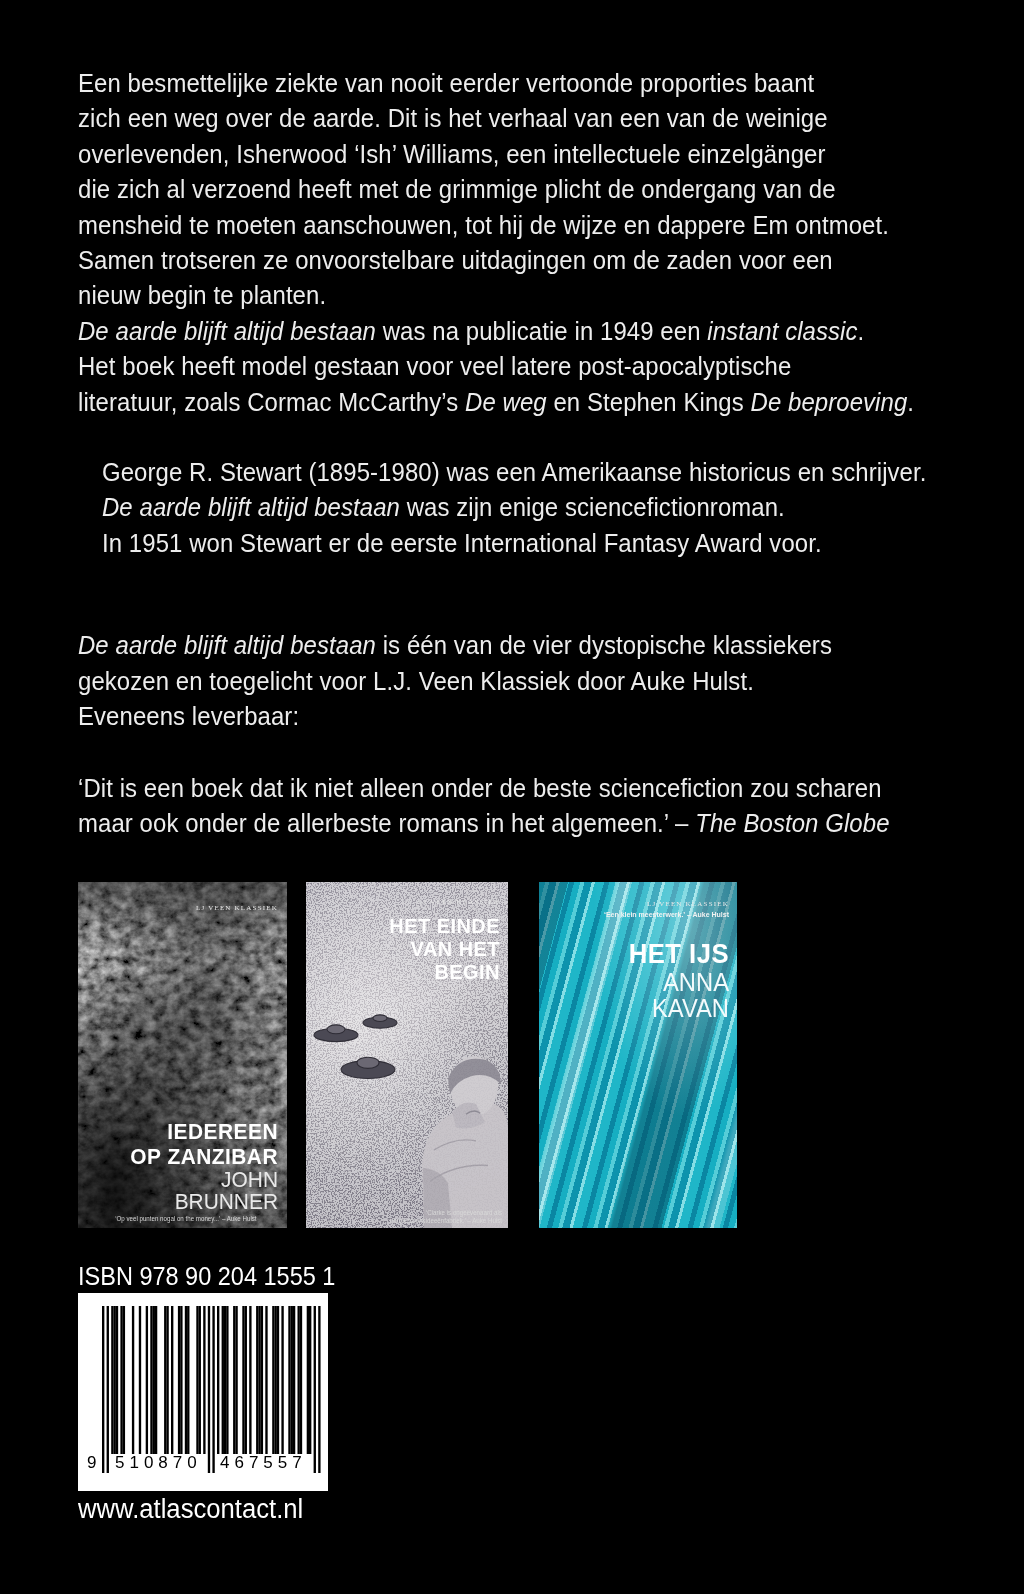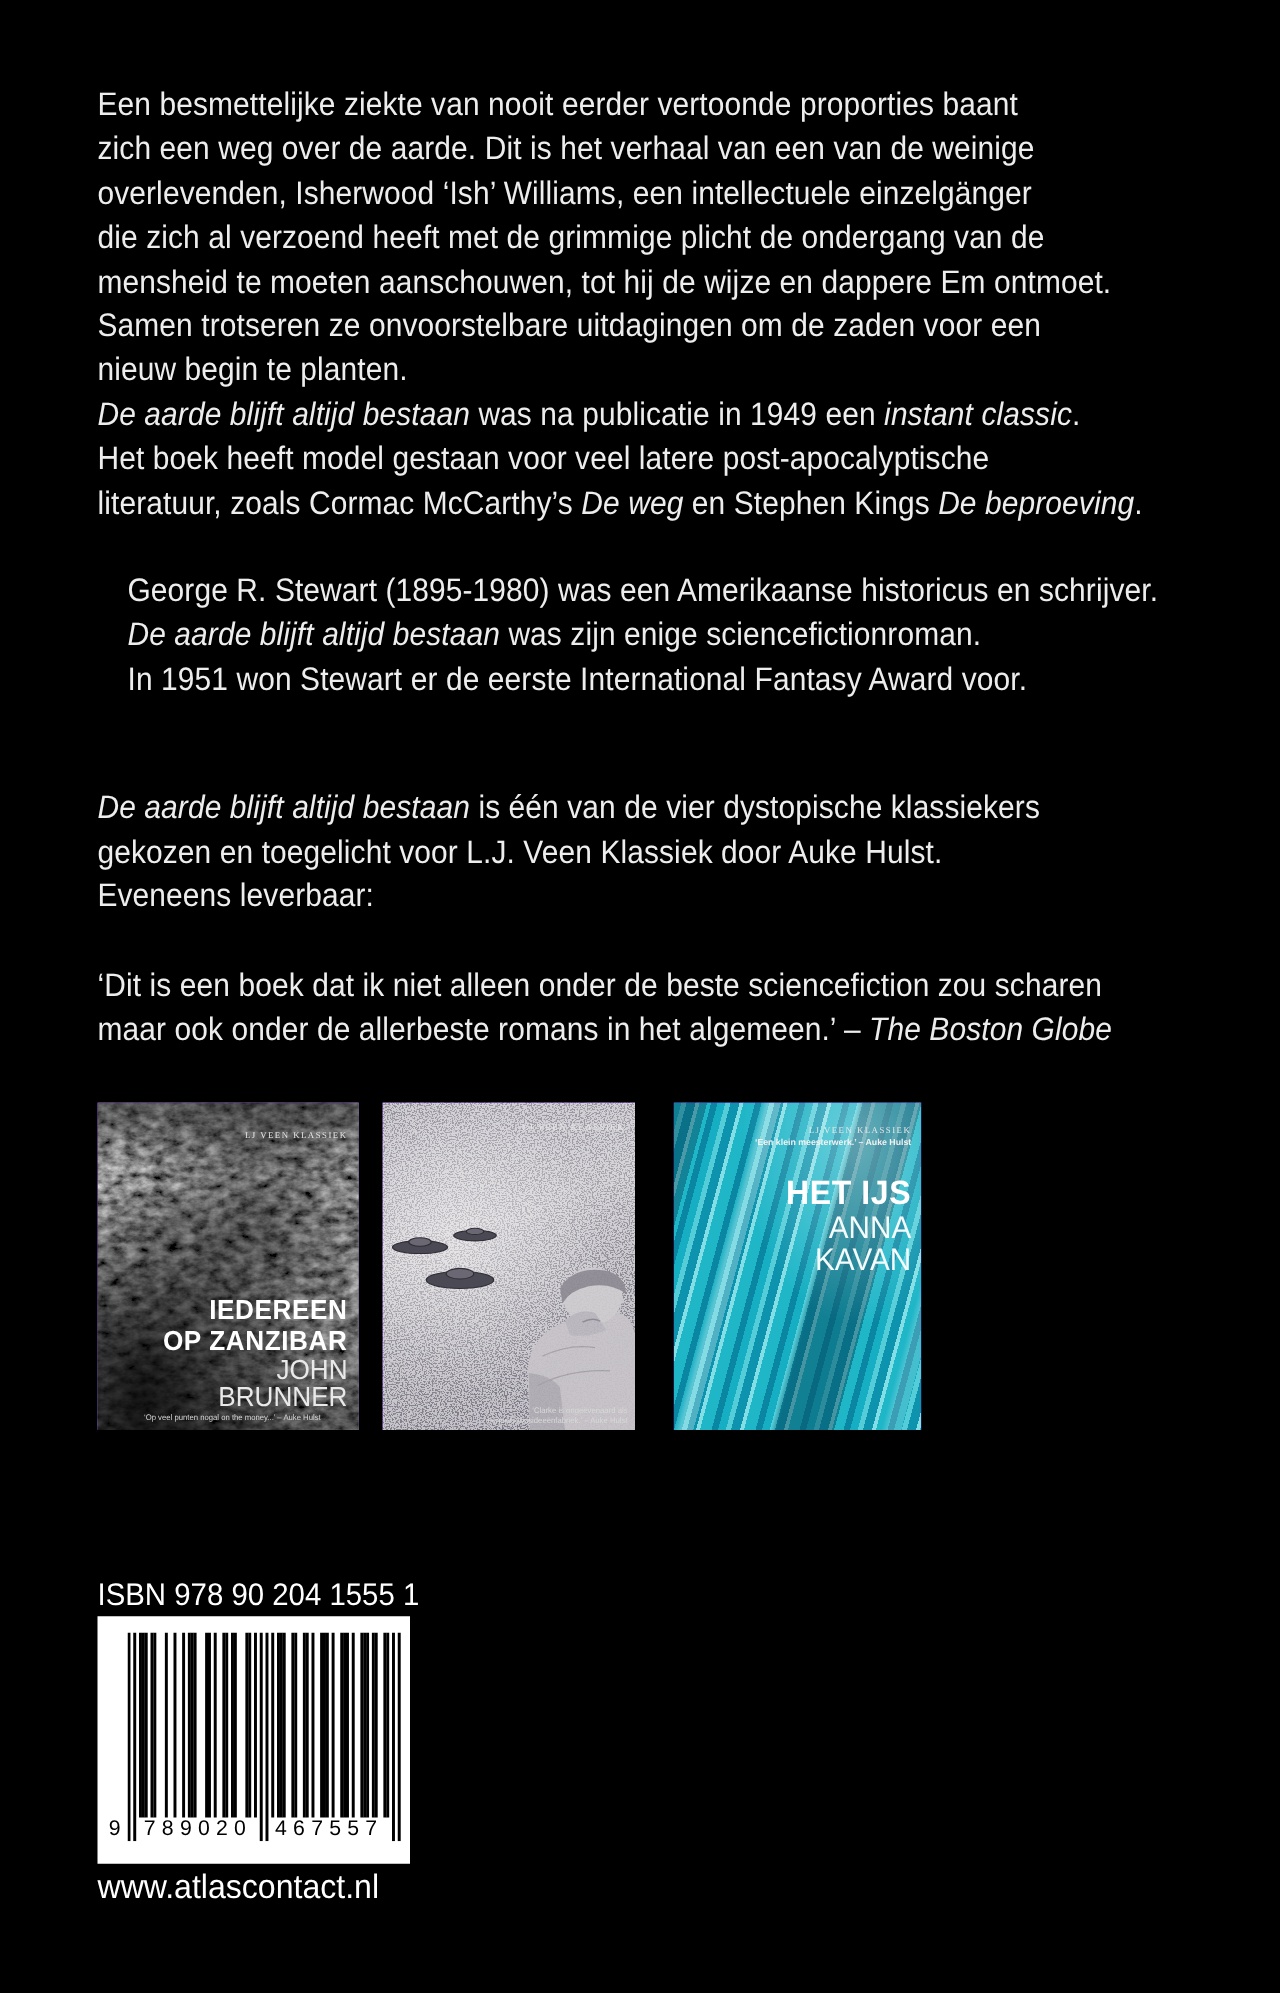--- a/index.html
+++ b/index.html
@@ -19,21 +19,21 @@
     transform:scaleX(0.92); transform-origin:0 50%;
     letter-spacing:0.1px; font-weight:400;
   }
   .cline em { font-style:italic; }
   .para-author-bio   { margin-top:35px;margin-left:24px; }
   .para-press-quote  { margin-top:36px; }
   .para-series-note  { margin-top:67px; }
 
   
   #covers { position:absolute; left:78px; top:882px; height:310px; display:flex; }
-  .cover { position:relative; height:262px; overflow:hidden; background:#6d28d9; }
+  .cover { position:relative; height:346px; overflow:hidden; background:#404040; }
   .cover-1 { width:209px; }
   .cover-2 { width:202px; margin-left:19px; }
   .cover-3 { width:198px; margin-left:31px; }
   .cover-bg { position:absolute; inset:0; width:100%; height:100%; }
   .overlay { position:absolute; inset:0; pointer-events:none; }
 
   .c1-overlay { background:
       radial-gradient(ellipse at 18% 88%, rgba(0,0,0,.8), transparent 55%),
       radial-gradient(ellipse at 62% 38%, rgba(0,0,0,.45), transparent 60%),
       linear-gradient(to bottom, rgba(0,0,0,.5), rgba(0,0,0,.05) 22%, rgba(0,0,0,.18) 60%, rgba(0,0,0,.5));
@@ -196,20 +196,25 @@
           <ellipse cx="30" cy="137" rx="22" ry="6"></ellipse>
           <ellipse cx="30" cy="132" rx="9" ry="4" fill="#6b6873"></ellipse>
           <ellipse cx="74" cy="126" rx="17" ry="5"></ellipse>
           <ellipse cx="74" cy="122" rx="7" ry="3" fill="#6b6873"></ellipse>
           <ellipse cx="62" cy="168" rx="27" ry="8"></ellipse>
           <ellipse cx="62" cy="162" rx="11" ry="5" fill="#6b6873"></ellipse>
         </g>
       </svg>
       <div class="cover-text c2-text">
         <div class="imprint">LJ VEEN KLASSIEK</div>
+        <div class="title-lines">
+            <div class="tline">HET EINDE</div>
+            <div class="tline">VAN HET</div>
+            <div class="tline">BEGIN</div>
+          </div>
       </div>
       <div class="caption">
           <div class="tline">‘Clarke is ongeëvenaard als</div>
           <div class="tline">eenpersoonsideeënfabriek.’ – Auke Hulst</div>
         </div>
     </div>
 
     <div class="cover cover-3">
       <div class="cover-bg c3-base"></div>
       <div class="cover-text c3-text">
@@ -275,18 +280,18 @@
         <rect x="188.60" y="0" width="2.36" height="148" fill="#000"></rect>
         <rect x="190.90" y="0" width="2.36" height="148" fill="#000"></rect>
         <rect x="195.50" y="0" width="2.36" height="148" fill="#000"></rect>
         <rect x="197.80" y="0" width="2.36" height="148" fill="#000"></rect>
         <rect x="204.70" y="0" width="2.36" height="148" fill="#000"></rect>
         <rect x="207.00" y="0" width="2.36" height="148" fill="#000"></rect>
         <rect x="211.60" y="0" width="2.36" height="167" fill="#000"></rect>
         <rect x="216.20" y="0" width="2.36" height="167" fill="#000"></rect>
       </svg>
     <span class="bc-digit" id="bc-first">9</span>
-    <span class="bc-digit" id="bc-g1">789020</span>
+    <span class="bc-digit" id="bc-g1">510870</span>
     <span class="bc-digit" id="bc-g2">467557</span>
   </div>
 
   <div id="website">www.atlascontact.nl</div>
 </div>
 
 </body></html>

